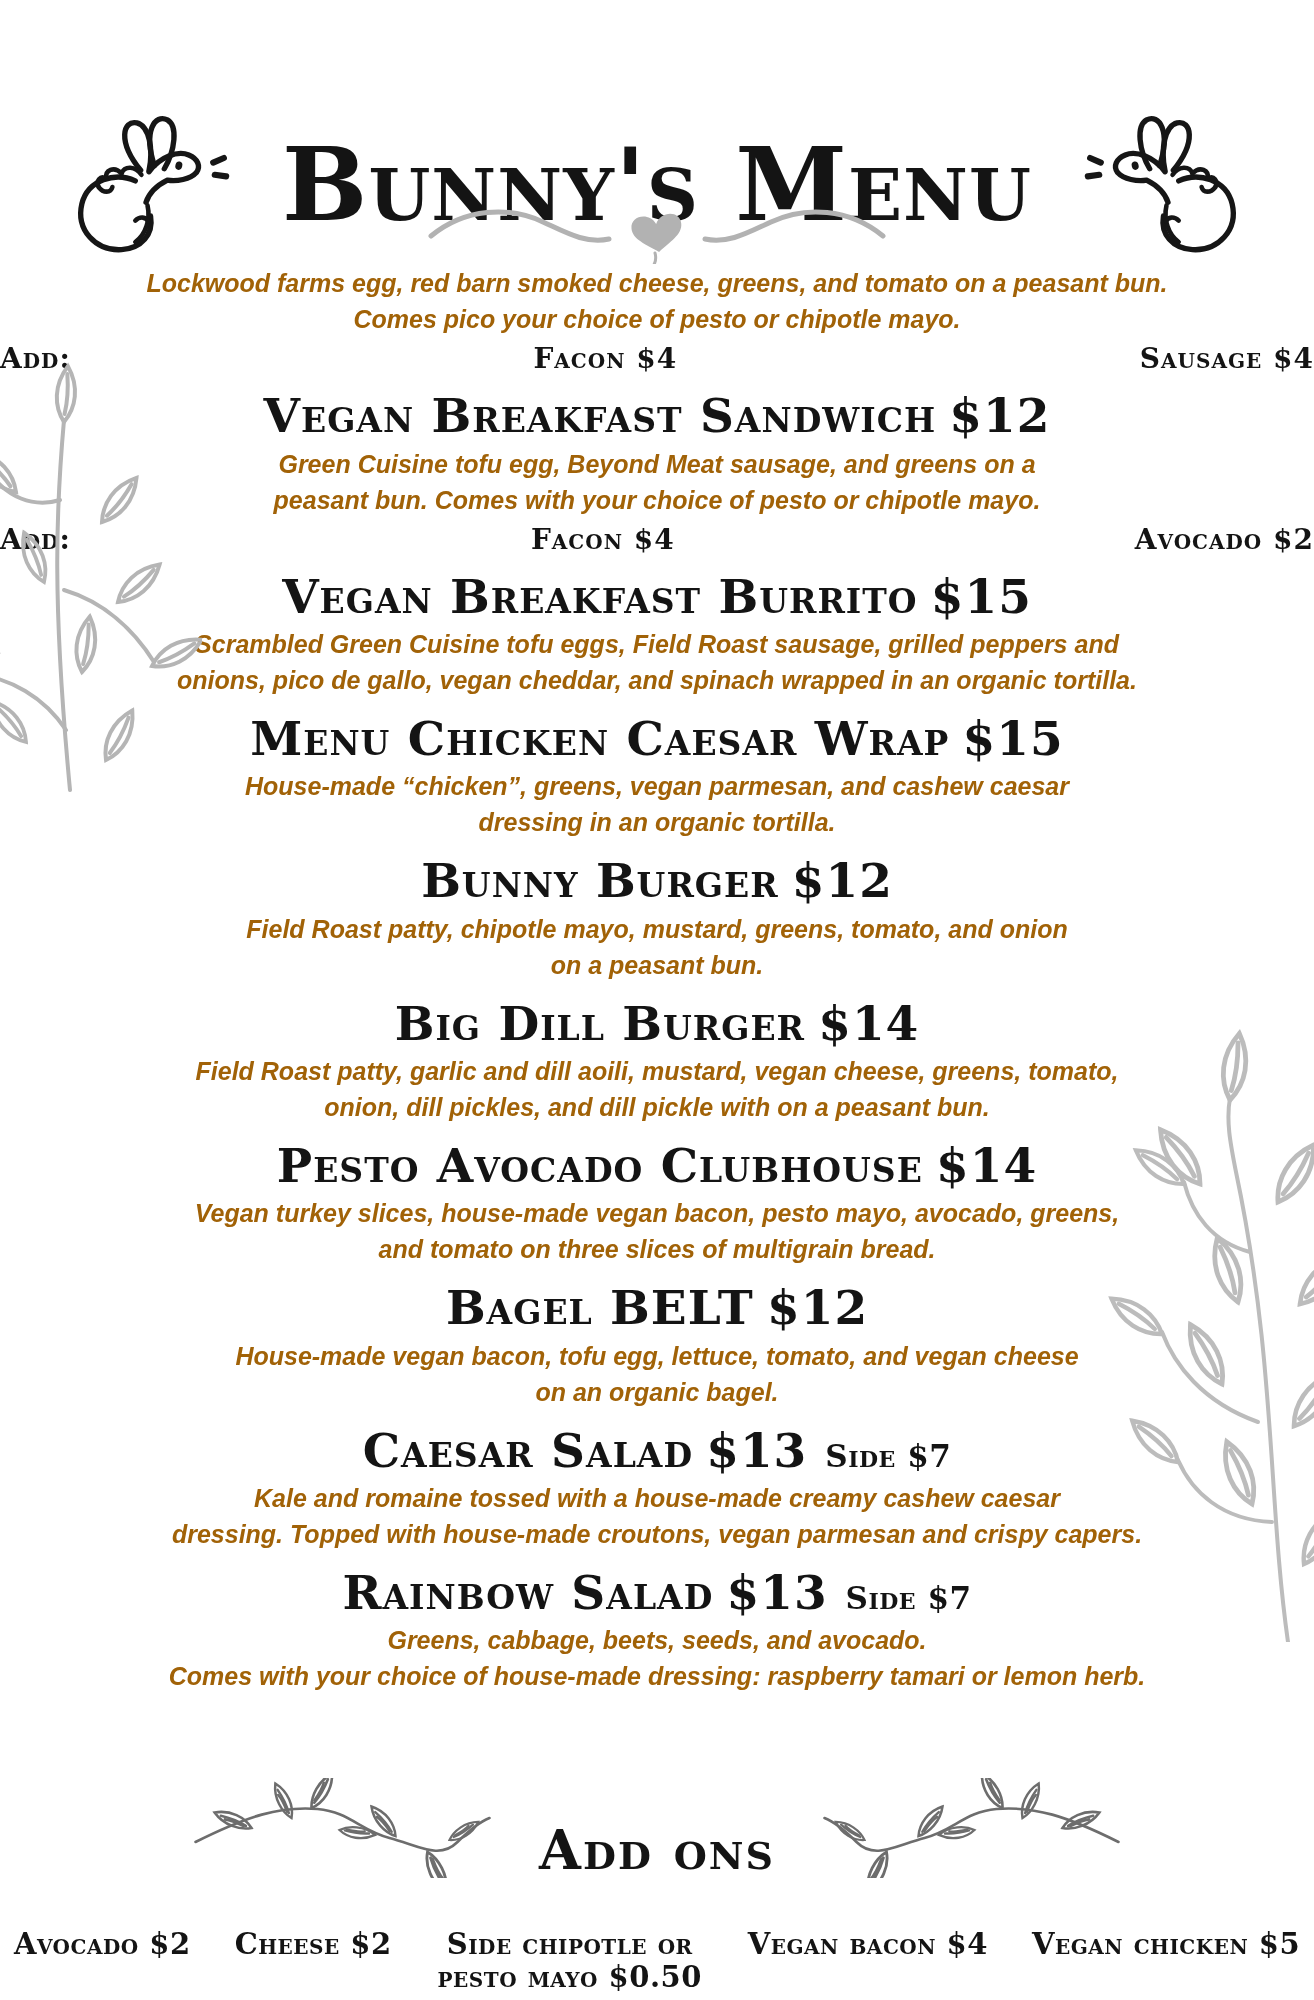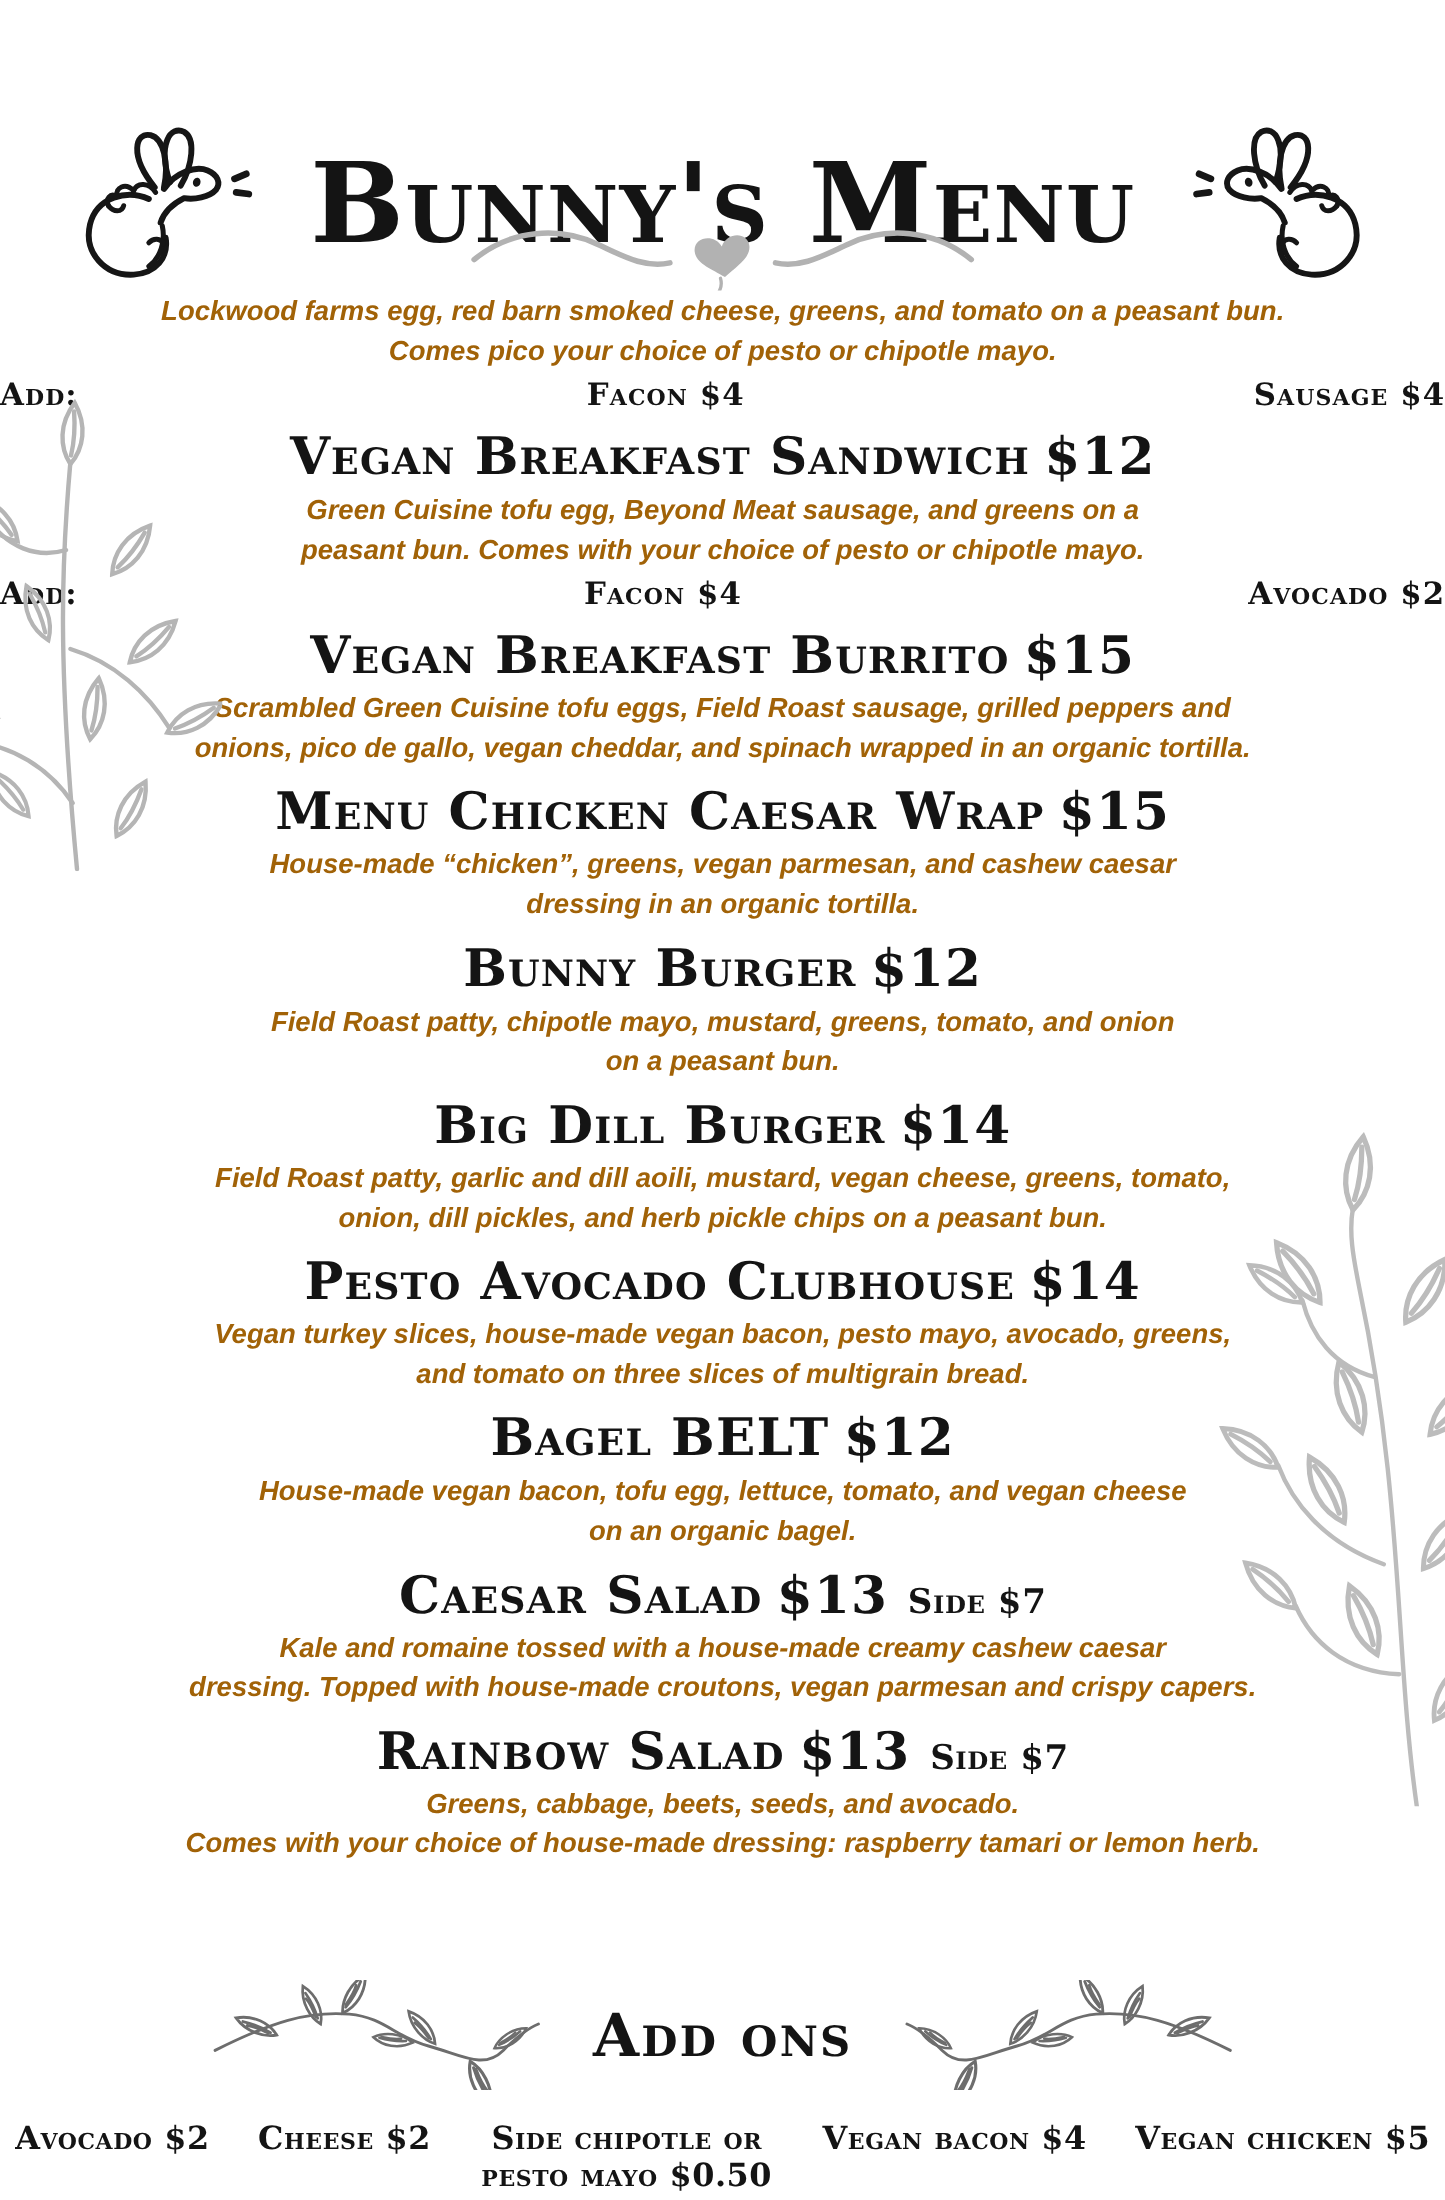--- a/index.html
+++ b/index.html
@@ -21,21 +21,21 @@
   .item-desc{margin-top:5px;}
   .desc-line{
     font-family:"Liberation Sans", sans-serif;font-style:italic;font-weight:600;
     font-size:25px;line-height:1.44;color:#a16207;
   }
   .add-row{
     margin-top:6px;display:flex;justify-content:space-between;align-items:baseline;
     font-size:28px;font-weight:700;font-variant:small-caps;letter-spacing:1px;line-height:1.15;
   }
   .addons{position:absolute;top:1778px;left:0;width:100%;text-align:center;}
-  .addons-head{display:flex;justify-content:center;align-items:center;gap:24px;}
+  .addons-head{display:flex;justify-content:center;align-items:flex-start;gap:24px;}
   .vine{width:345px;height:100px;flex:0 0 auto;}
   .vine.right{transform:scaleX(-1);}
   .addons-title{font-size:54px;font-weight:700;font-variant:small-caps;letter-spacing:2px;line-height:1;}
   .addons-row{
     margin-top:6px;display:flex;justify-content:center;align-items:flex-start;gap:44px;
     font-size:29px;font-weight:700;font-variant:small-caps;letter-spacing:0.5px;line-height:1.15;
   }
   .addon-chip.wrap{max-width:268px;}
   .branch-left{position:absolute;left:-14px;top:350px;width:216px;height:442px;}
   .branch-right{position:absolute;right:-8px;top:1002px;width:242px;height:640px;}
@@ -129,21 +129,21 @@
       <h2 class="item-title"><span class="name">Bunny Burger</span><span class="price">$12</span></h2>
       <div class="item-desc">
         <div class="desc-line">Field Roast patty, chipotle mayo, mustard, greens, tomato, and onion</div>
         <div class="desc-line">on a peasant bun.</div>
       </div>
     </div>
     <div class="menu-item">
       <h2 class="item-title"><span class="name">Big Dill Burger</span><span class="price">$14</span></h2>
       <div class="item-desc">
         <div class="desc-line">Field Roast patty, garlic and dill aoili, mustard, vegan cheese, greens, tomato,</div>
-        <div class="desc-line">onion, dill pickles, and herb pickle chips on a peasant bun.</div>
+        <div class="desc-line">onion, dill pickles, and dill pickle with on a peasant bun.</div>
       </div>
     </div>
     <div class="menu-item">
       <h2 class="item-title"><span class="name">Pesto Avocado Clubhouse</span><span class="price">$14</span></h2>
       <div class="item-desc">
         <div class="desc-line">Vegan turkey slices, house-made vegan bacon, pesto mayo, avocado, greens,</div>
         <div class="desc-line">and tomato on three slices of multigrain bread.</div>
       </div>
     </div>
     <div class="menu-item">

